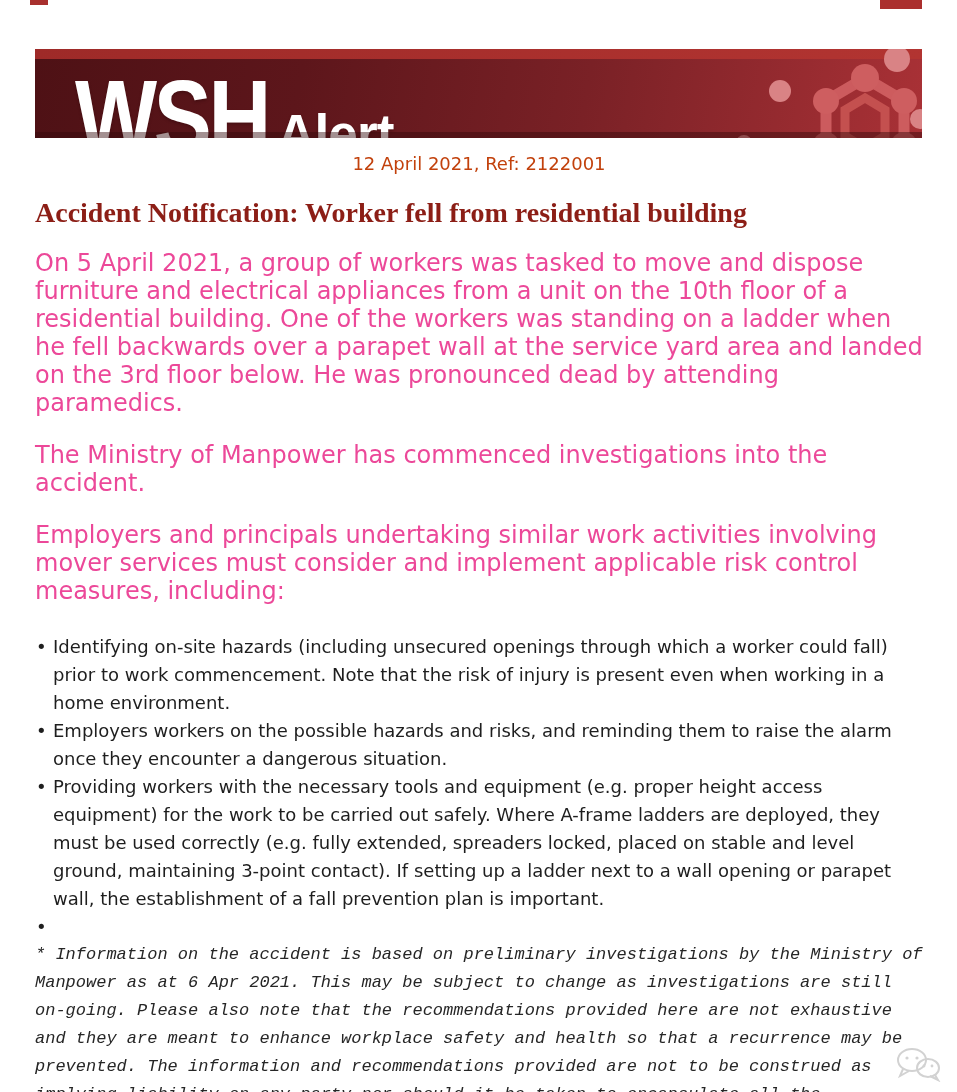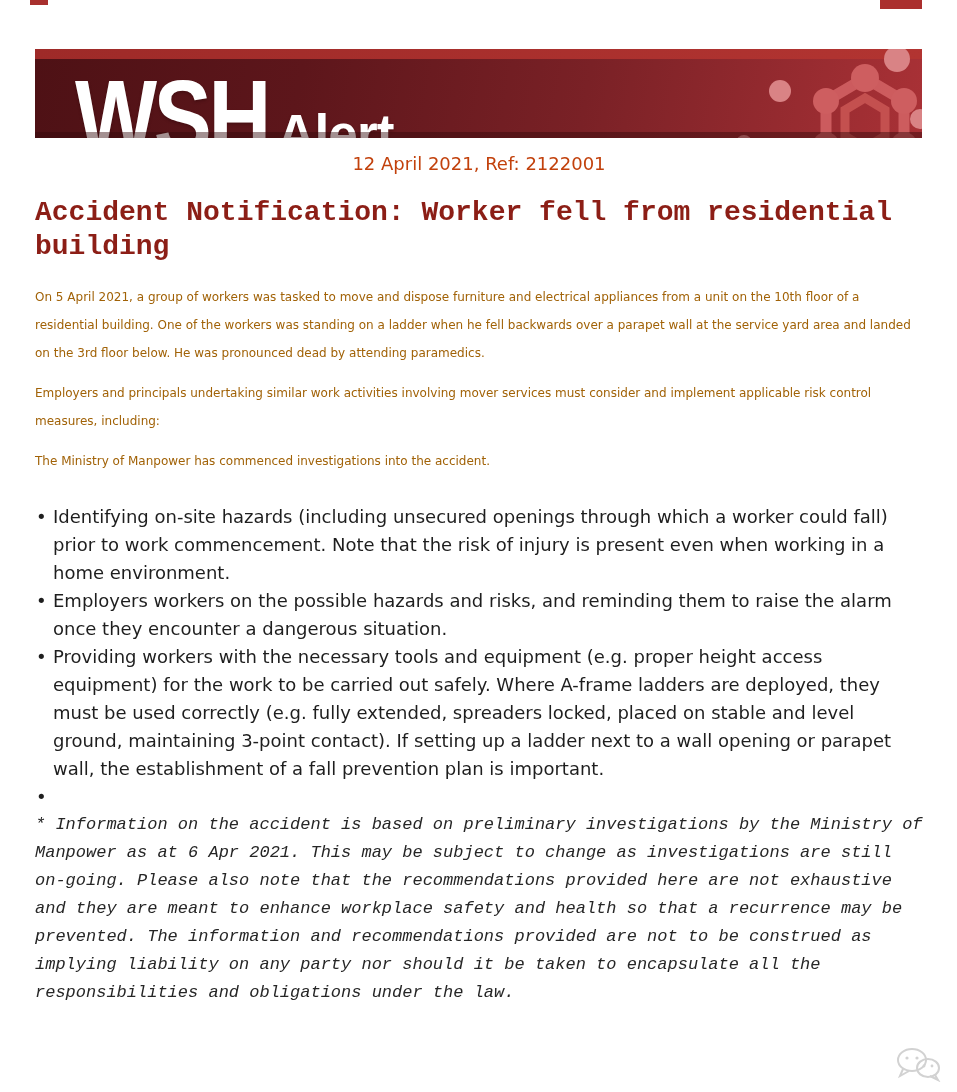--- a/index.html
+++ b/index.html
@@ -54,29 +54,29 @@
   .content {
     position: absolute; left: 35px; top: 150px; width: 888px;
   }
   .date-ref {
     text-align: center;
     font-size: 18px; line-height: 28px;
     color: #c2410c;
   }
   .article-title {
     margin-top: 18px;
-    font-family: Liberation Mono, monospace;
+    font-family: Liberation Serif, serif;
     font-weight: bold;
     font-size: 28px; line-height: 34px;
     color: #8c1e16;
   }
   .para {
     margin-top: 12px;
-    font-size: 12px; line-height: 28px;
-    color: #a16207;
+    font-size: 24px; line-height: 28px;
+    color: #ec4899;
   }
   .bullets {
     list-style: none;
     margin: 28px 0 0 0; padding: 0;
     font-size: 18px; line-height: 28px;
     color: #1e1e1e;
   }
   .bullets li { position: relative; padding-left: 18px; }
   .bullets li .glyph {
     position: absolute; left: 1px; top: 0;
@@ -141,23 +141,23 @@
 </header>
 
 <main class="content">
 
   <div class="date-ref">12 April 2021, Ref: 2122001</div>
 
   <h1 class="article-title">Accident Notification: Worker fell from residential building</h1>
 
   <p class="para">On 5 April 2021, a group of workers was tasked to move and dispose furniture and electrical appliances from a unit on the 10th floor of a residential building. One of the workers was standing on a ladder when he fell backwards over a parapet wall at the service yard area and landed on the 3rd floor below. He was pronounced dead by attending paramedics.</p>
 
+  <p class="para">The Ministry of Manpower has commenced investigations into the accident.</p>
+
   <p class="para">Employers and principals undertaking similar work activities involving mover services must consider and implement applicable risk control measures, including:</p>
-
-  <p class="para">The Ministry of Manpower has commenced investigations into the accident.</p>
 
   <ul class="bullets">
     <li>
       <span class="glyph">•</span>
       <span>Identifying on-site hazards (including unsecured openings through which a worker could fall) prior to work commencement. Note that the risk of injury is present even when working in a home environment.</span>
     </li>
     <li>
       <span class="glyph">•</span>
       <span>Employers workers on the possible hazards and risks, and reminding them to raise the alarm once they encounter a dangerous situation.</span>
     </li>

